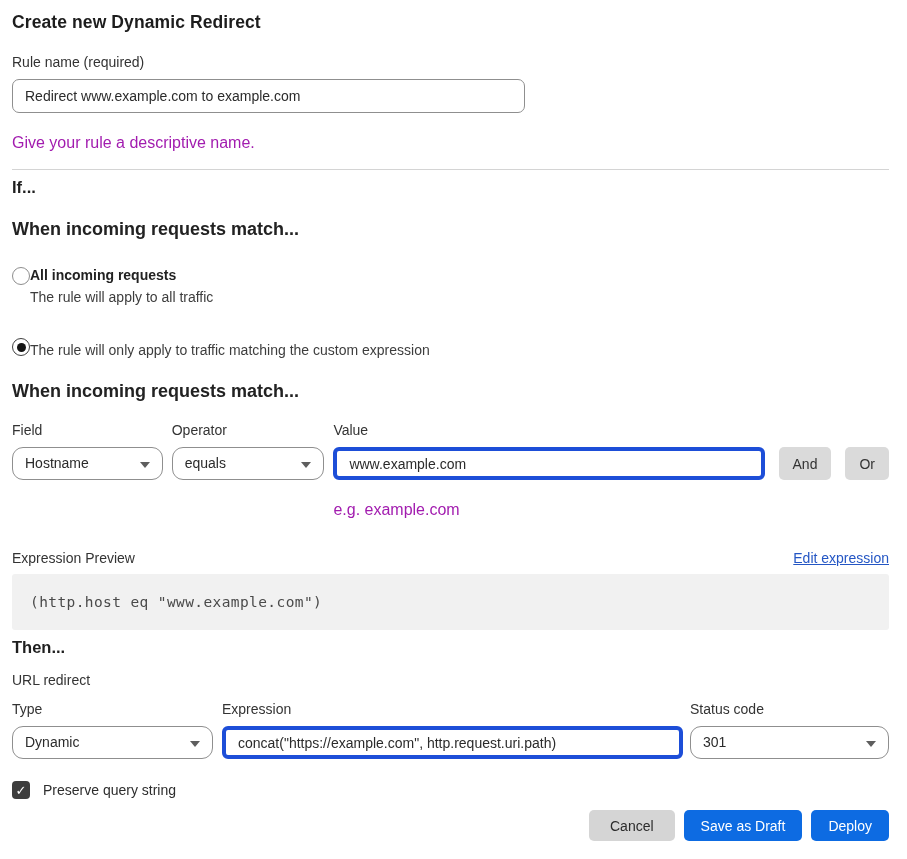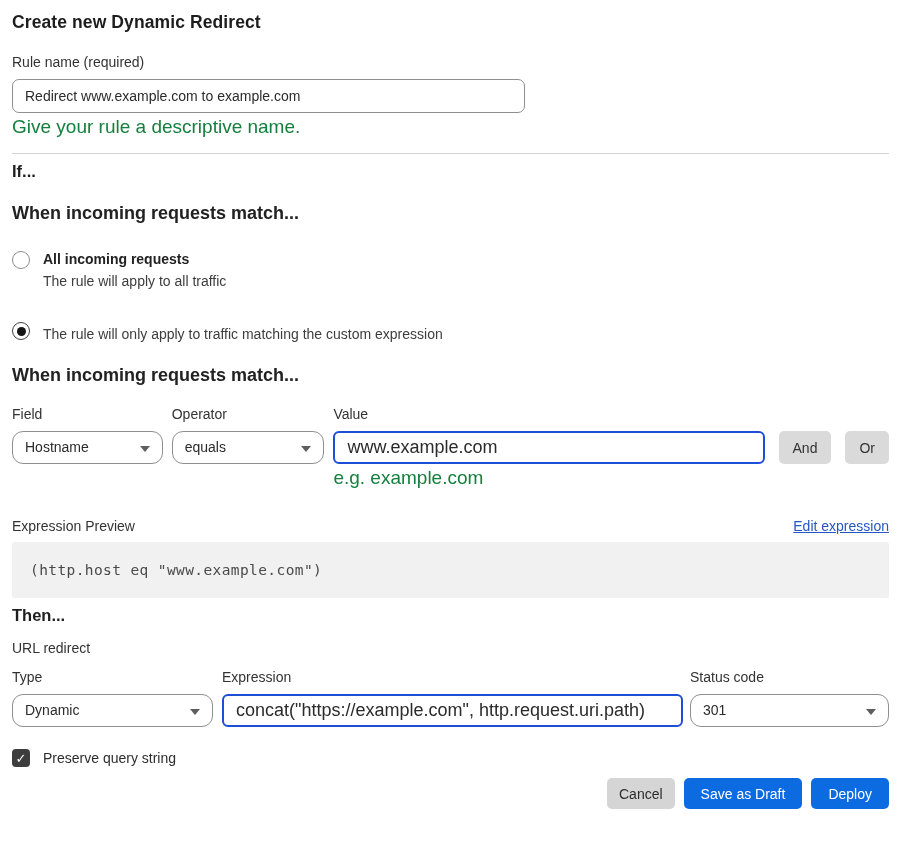--- a/index.html
+++ b/index.html
@@ -13,29 +13,29 @@
 
   h1.page-title { font-size: 17.5px; font-weight: 700; color: #1d1d1d; letter-spacing: 0.1px; }
 
   .field-label { display: block; font-size: 14px; color: #333; margin-top: 21px; line-height: 17px; }
   .text-input {
     display: block; margin-top: 8px; height: 34px; width: 513px;
     border: 1px solid #8f8f8f; border-radius: 7px; padding: 0 12px;
     font-family: "Liberation Sans", sans-serif; font-size: 14px; color: #2b2b2b;
     background: #fff; outline: none;
   }
-  .helper { font-size: 19px; color: #15803d; margin-top: 5px; line-height: 17px; }
+  .helper { font-size: 16px; color: #a21caf; margin-top: 21px; line-height: 17px; }
 
   hr.divider { border: none; border-top: 1px solid #d4d4d4; margin-top: 18px; }
 
   h2.section-heading { font-size: 16.5px; font-weight: 700; color: #1f1f1f; margin-top: 8px; }
   h3.sub-heading { font-size: 18px; font-weight: 700; color: #222; margin-top: 22px; }
 
   
-  .radio-row { display: flex; align-items: flex-start; gap: 13px; margin-top: 26px; }
+  .radio-row { display: flex; align-items: flex-start; margin-top: 26px; }
   .radio-row + .radio-row { margin-top: 31px; }
   .radio {
     width: 18px; height: 18px; border-radius: 50%;
     border: 1px solid #8e8e8e; background: #fff; flex: none; margin-top: 1px;
     display: flex; align-items: center; justify-content: center; cursor: pointer;
   }
   .radio.selected { border: 1.5px solid #3f3f3f; }
   .radio .dot { display: none; width: 9px; height: 9px; border-radius: 50%; background: #151515; }
   .radio.selected .dot { display: block; }
   .radio-label { font-size: 14px; font-weight: 700; color: #222; line-height: 18px; }
@@ -55,22 +55,22 @@
     font-size: 14px; color: #2b2b2b; line-height: 31px; padding: 0 28px 0 12px;
     cursor: pointer; white-space: nowrap;
   }
   .select .chev {
     position: absolute; right: 12px; top: 14px; width: 0; height: 0;
     border-left: 5px solid transparent; border-right: 5px solid transparent;
     border-top: 6px solid #5e5e5e;
   }
   .control-input {
     height: 33px; width: 100%;
-    border: 2px solid #1d4ed8; border-radius: 6px; padding: 0 12px;
-    font-family: "Liberation Sans", sans-serif; font-size: 18px; color: #2b2b2b;
+    border: 4px solid #1d4ed8; border-radius: 6px; padding: 0 12px;
+    font-family: "Liberation Sans", sans-serif; font-size: 14px; color: #2b2b2b;
     background: #fff; outline: none;
   }
   .gray-btn {
     height: 33px; padding: 0 14px; border: none; border-radius: 5px;
     background: #dadada; color: #333; font-family: "Liberation Sans", sans-serif;
     font-size: 14px; cursor: pointer;
   }
 
   
   .preview-header { display: flex; justify-content: space-between; align-items: center; margin-top: 32px; }
@@ -100,21 +100,21 @@
     font-size: 13px; line-height: 1; cursor: pointer; flex: none;
   }
   .checkbox-label { font-size: 14px; color: #2d2d2d; }
 
   
   .footer { display: flex; justify-content: flex-end; align-items: center; gap: 9px; margin-top: 11px; }
   .btn {
     height: 31px; border: none; border-radius: 5px; font-family: "Liberation Sans", sans-serif;
     font-size: 14px; cursor: pointer;
   }
-  .btn-cancel { background: #d5d5d5; color: #2c2c2c; padding: 0 12px; }
+  .btn-cancel { background: #d5d5d5; color: #2c2c2c; padding: 0 21px; }
   .btn-blue { background: #0d6be2; color: #ffffff; padding: 0 17px; }
 </style>
 </head>
 <body>
 
 <div class="page">
 
   <h1 class="page-title">Create new Dynamic Redirect</h1>
 
   <label class="field-label">Rule name (required)</label>

